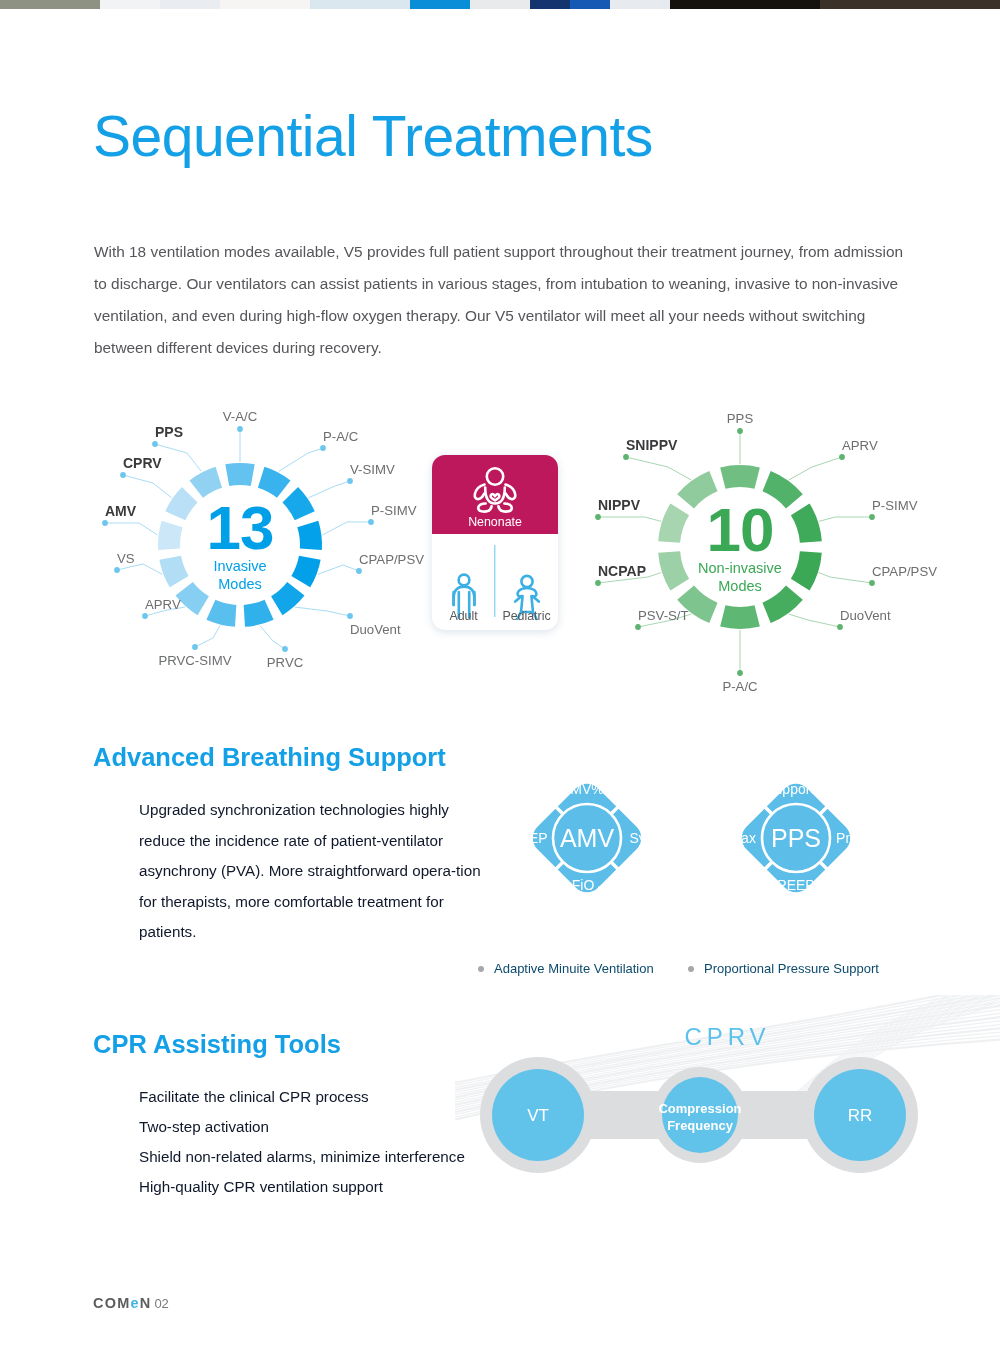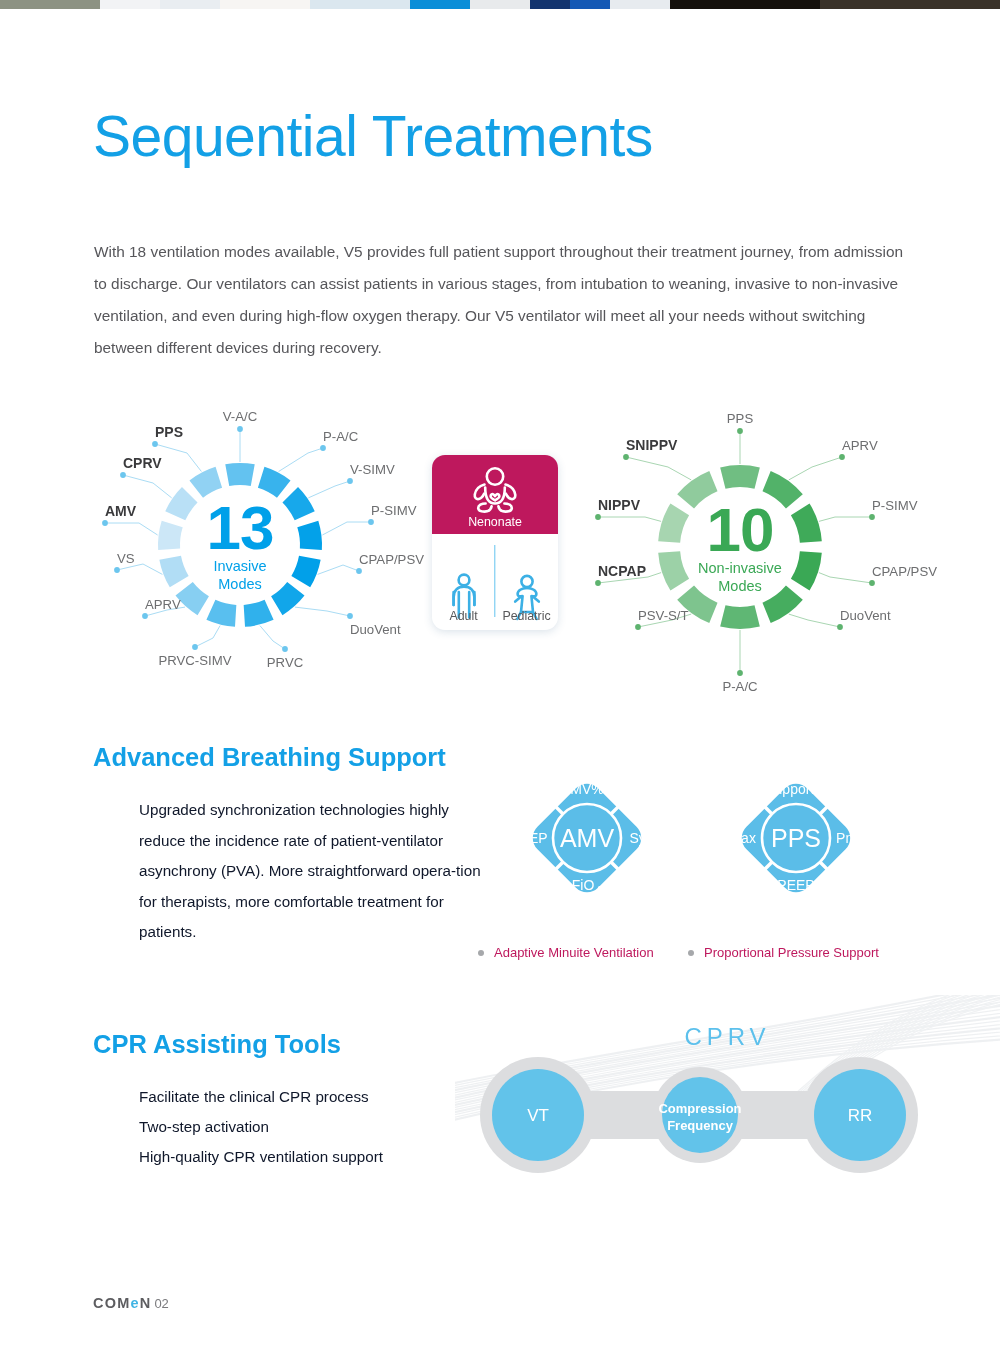--- a/index.html
+++ b/index.html
@@ -54,21 +54,21 @@
   .pc-half .cap { color:#58585a; font-size:12.4px; position:absolute; bottom:7px; }
   .pc-div { position:absolute; left:50%; top:11px; width:1.4px; height:72px; background:#63c3ef; transform:translateX(-50%); }
 
   
   .sec-h { position:absolute; font-size:25.5px; color:#13a0e6; font-weight:700; }
   .sec-p { position:absolute; font-size:15.2px; line-height:30.5px; color:#0f172a;margin-left:45px; }
 
   
   .diamond-wrap { position:absolute; }
 
-  .dm-cap-row { position:absolute; display:flex; font-size:13px; color:#be185d; }
+  .dm-cap-row { position:absolute; display:flex; font-size:13px; color:#0c4a6e;margin-top:16px; }
   .dm-cap { display:flex; align-items:center; }
   .dm-dot { width:6px; height:6px; border-radius:50%; background:#a6a8ab; margin-right:10px; display:inline-block; }
 
   
   .cprv-wrap { position:absolute; left:455px; top:995px; width:545px; height:215px; }
   .cprv-title {
     position:absolute; left:0; right:0; top:28px; text-align:center;
     font-size:24px; color:#5cc0ec; letter-spacing:5px; font-weight:400;
   }
 
@@ -308,20 +308,21 @@
   <span class="dm-cap">
       <i class="dm-dot"></i>
       <span>Proportional  Pressure Support</span>
     </span>
 </div>
 
 <div class="sec-h" style="left:93px; top:1030px;">CPR Assisting Tools</div>
 <div class="sec-p" style="left:94px; top:1082px; width:400px; line-height:30px;" id="cpr-lines">
     <div>Facilitate the clinical CPR process</div>
     <div>Two-step activation</div>
+    <div>Shield non-related alarms, minimize interference</div>
     <div>High-quality CPR ventilation support</div>
   </div>
 
 <div class="cprv-wrap">
   <svg width="545" height="215" viewBox="0 0 545 215" id="cprv-svg" style="position:absolute;left:0;top:0;">
       <g opacity="0.85">
         <path d="M-20 92 C 140 58, 330 34, 575 -18" fill="none" stroke="#eceef0" stroke-width="2.2"></path>
         <path d="M-20 94.475 C 140 60.25, 330 35.575, 575 -13.95" fill="none" stroke="#eceef0" stroke-width="1.2"></path>
         <path d="M-20 96.95 C 140 62.5, 330 37.15, 575 -9.9" fill="none" stroke="#eceef0" stroke-width="1.2"></path>
         <path d="M-20 99.425 C 140 64.75, 330 38.725, 575 -5.85" fill="none" stroke="#eceef0" stroke-width="2.2"></path>

